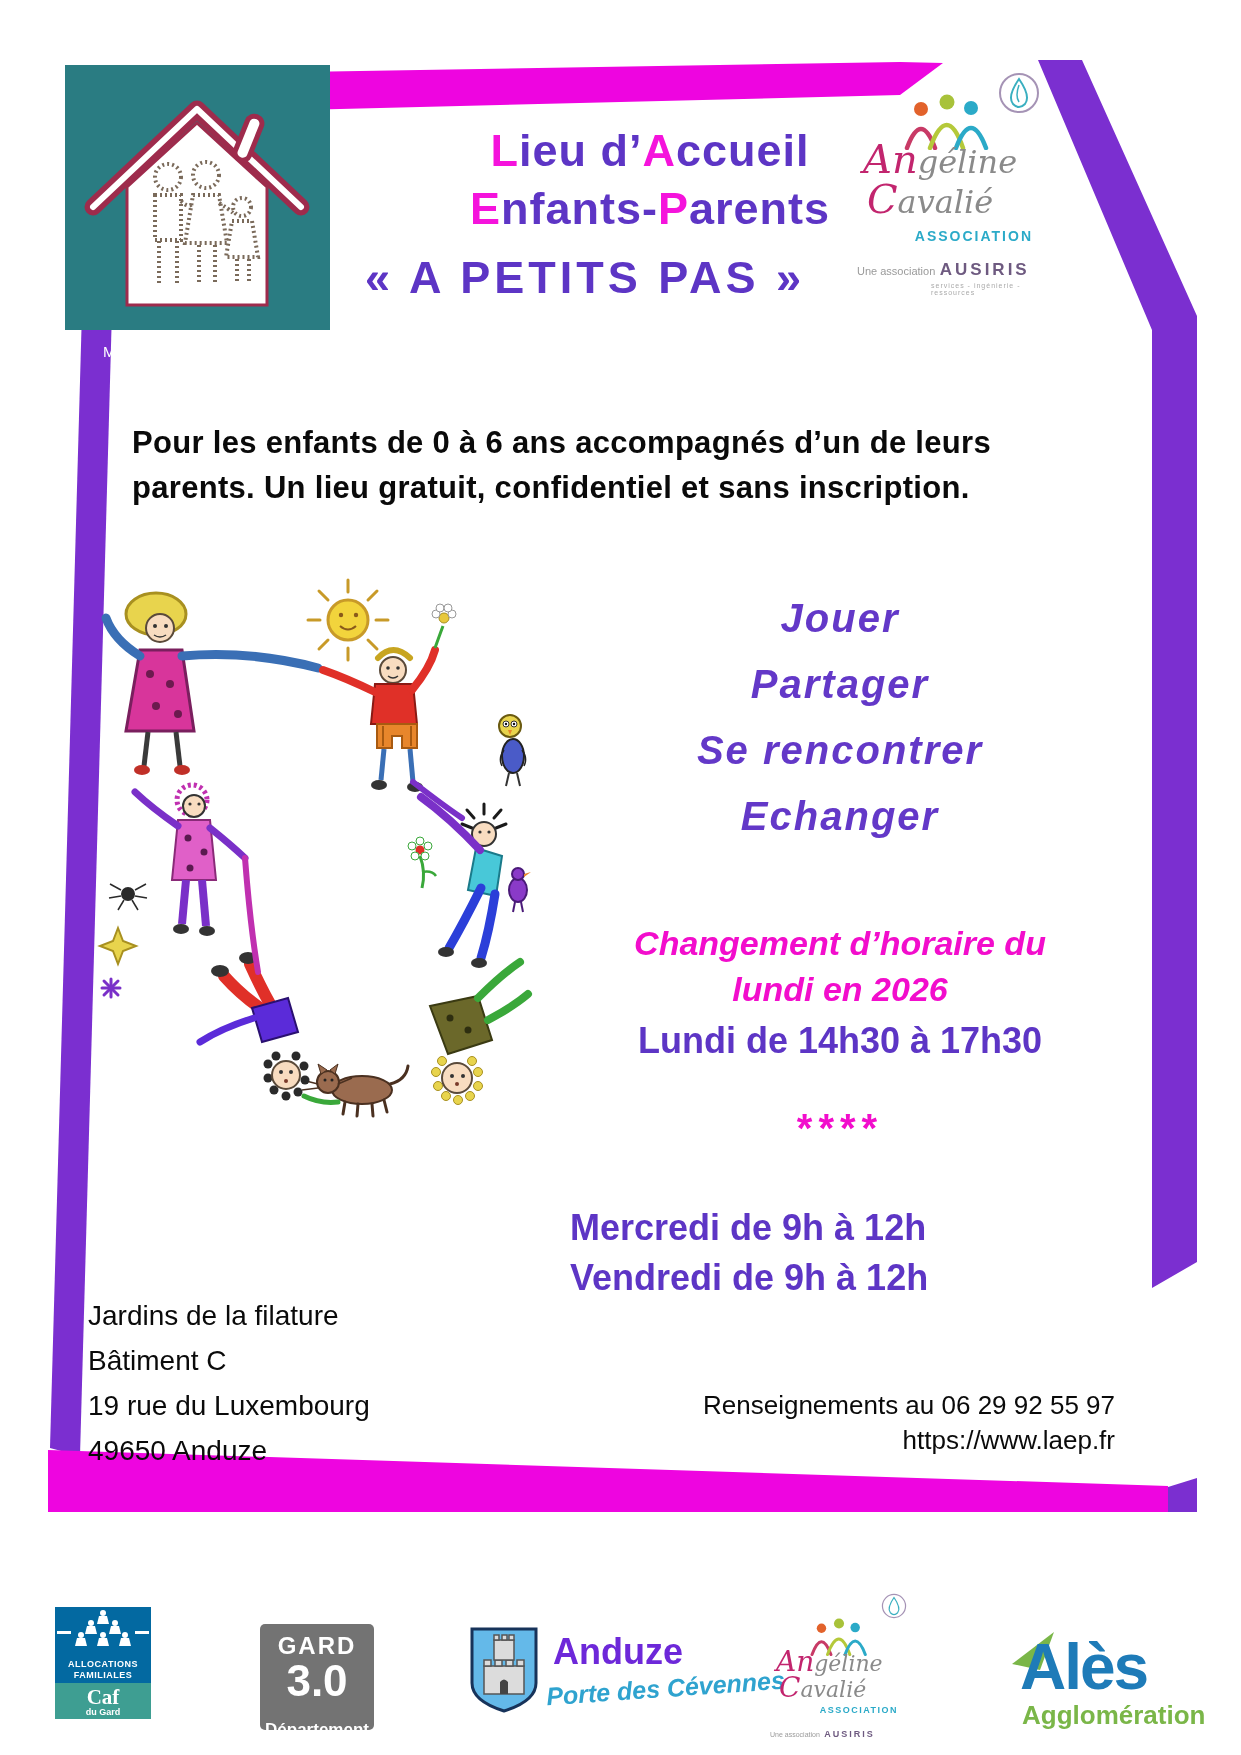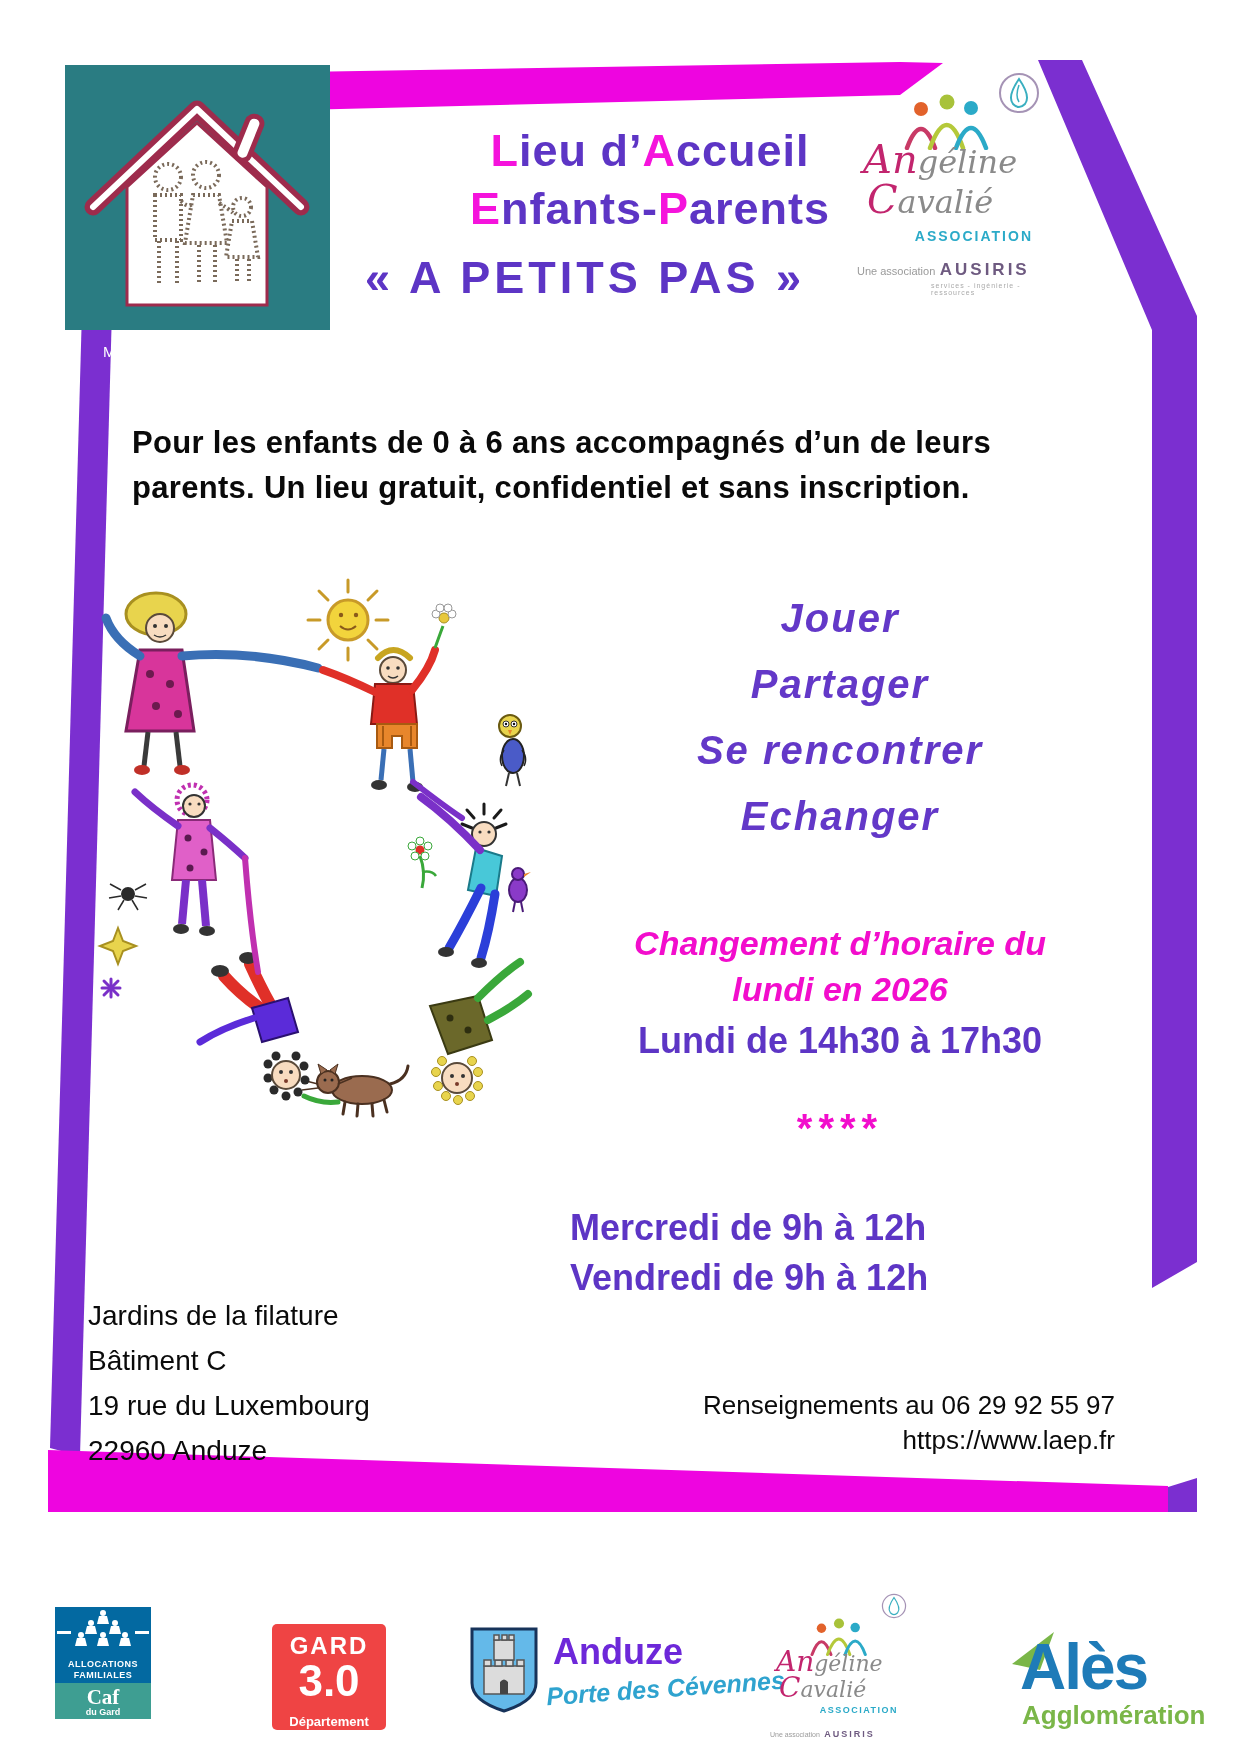--- a/index.html
+++ b/index.html
@@ -57,25 +57,25 @@
   .caf{left:55px;top:1607px;width:96px;height:112px;z-index:2;background:#0369a1;}
   .caf .a1{position:absolute;left:0;top:52px;width:96px;text-align:center;color:#fff;
     font-weight:bold;font-size:9px;letter-spacing:0.5px;}
   .caf .a2{position:absolute;left:0;top:63px;width:96px;text-align:center;color:#fff;
     font-weight:bold;font-size:9px;letter-spacing:0.5px;}
   .caf .teal{position:absolute;left:0;top:76px;width:96px;height:36px;background:#3E9E92;}
   .caf .cafname{position:absolute;left:0;top:78px;width:96px;text-align:center;color:#fff;
     font-family:"Liberation Serif",serif;font-weight:bold;font-size:21px;}
   .caf .cafsub{position:absolute;left:0;top:100px;width:96px;text-align:center;color:#fff;
     font-weight:bold;font-size:9px;}
-  .gard{left:272px;top:1624px;width:114px;height:106px;background:#ef4444;border-radius:5px;z-index:2;
+  .gard{left:260px;top:1624px;width:114px;height:106px;background:#737373;border-radius:5px;z-index:2;
     color:#ffffff;text-align:center;}
   .gard .g1{font-weight:bold;font-size:24px;letter-spacing:2px;margin-top:8px;}
   .gard .g2{font-weight:bold;font-size:44px;line-height:42px;}
-  .gard .g3{font-weight:bold;font-size:13px;margin-top:12px;}
+  .gard .g3{font-weight:bold;font-size:17px;margin-top:18px;}
   .anduze{left:468px;top:1626px;width:280px;height:95px;z-index:2;}
   .anduze .name{position:absolute;left:85px;top:5px;color:#6d28d9;font-weight:bold;font-size:36px;}
   .anduze .sub{position:absolute;left:78px;top:48px;color:#2FA3CF;font-weight:bold;
     font-style:italic;font-size:25px;transform:rotate(-4deg);white-space:nowrap;}
   .angeline-sm{left:768px;top:1618px;width:160px;height:135px;z-index:2;font-family:"DejaVu Serif",serif;}
   .angeline-sm .arcs{margin-left:40px;display:block;}
   .angeline-sm .n1{margin-top:-6px;margin-left:8px;font-style:italic;line-height:24px;}
   .angeline-sm .n2{margin-top:-3px;margin-left:11px;font-style:italic;line-height:25px;}
   .angeline-sm .big{color:#C2256E;font-size:28px;}
   .angeline-sm .gry{color:#8A8A8A;font-size:22px;}
@@ -399,21 +399,21 @@
   <div class="abs stars">****</div>
   <div class="abs days">
     <div>Mercredi de 9h à 12h</div>
     <div>Vendredi de 9h à 12h</div>
   </div>
 
   <div class="abs address">
     <div>Jardins de la filature</div>
     <div>Bâtiment C</div>
     <div>19 rue du Luxembourg</div>
-    <div>22960 Anduze</div>
+    <div>49650 Anduze</div>
   </div>
 
   <div class="abs contact">
     <div>Renseignements au 06 29 92 55 97</div>
     <div>https://www.laep.fr</div>
   </div>
 
   <div class="abs partnership">
   </div>
 

